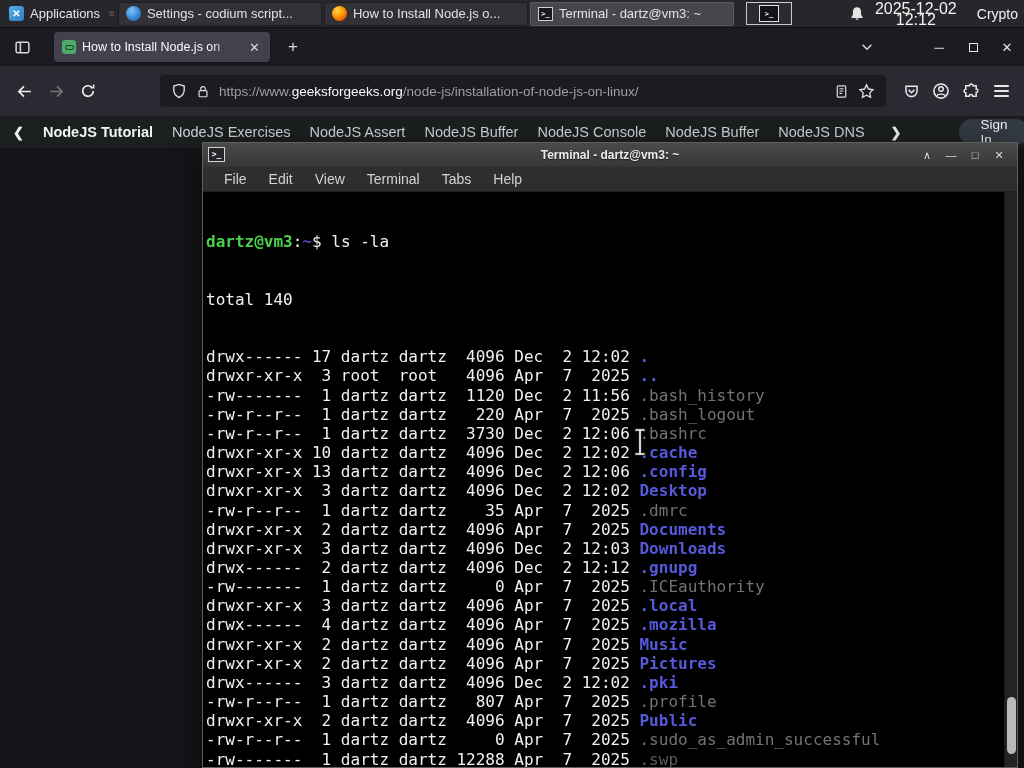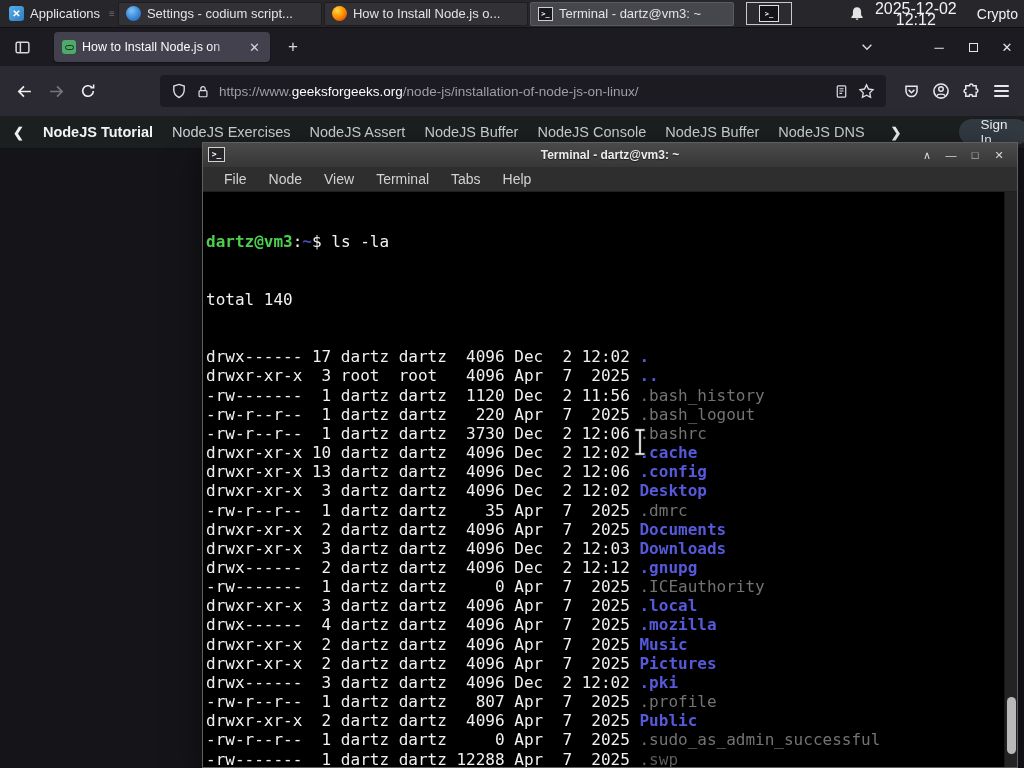--- a/index.html
+++ b/index.html
@@ -247,21 +247,21 @@
       <span class="tb-btns">
         <span class="tb-btn">∧</span>
         <span class="tb-btn">—</span>
         <span class="tb-btn">□</span>
         <span class="tb-btn">✕</span>
       </span>
     </div>
 
     <div class="menubar">
       <span class="menu-item">File</span>
-      <span class="menu-item">Node</span>
+      <span class="menu-item">Edit</span>
       <span class="menu-item">View</span>
       <span class="menu-item">Terminal</span>
       <span class="menu-item">Tabs</span>
       <span class="menu-item">Help</span>
     </div>
 
     <div class="term-body">
       <div class="term-pre">
         <div class="tline"><span class="green">dartz@vm3</span><span>:</span><span class="pblue">~</span><span>$ ls -la</span></div>
         <div class="tline">total 140</div>

